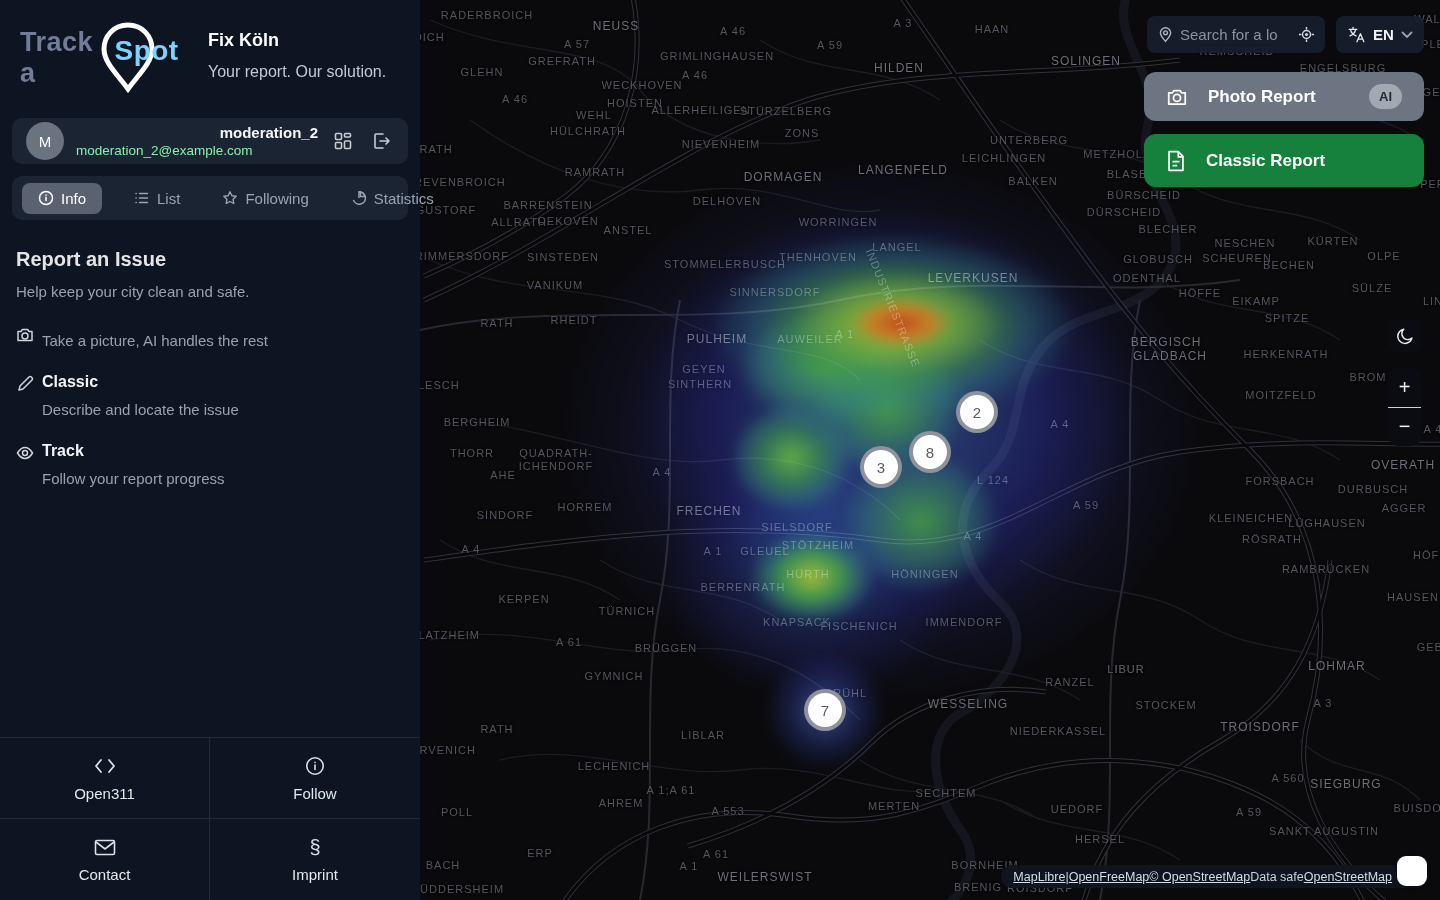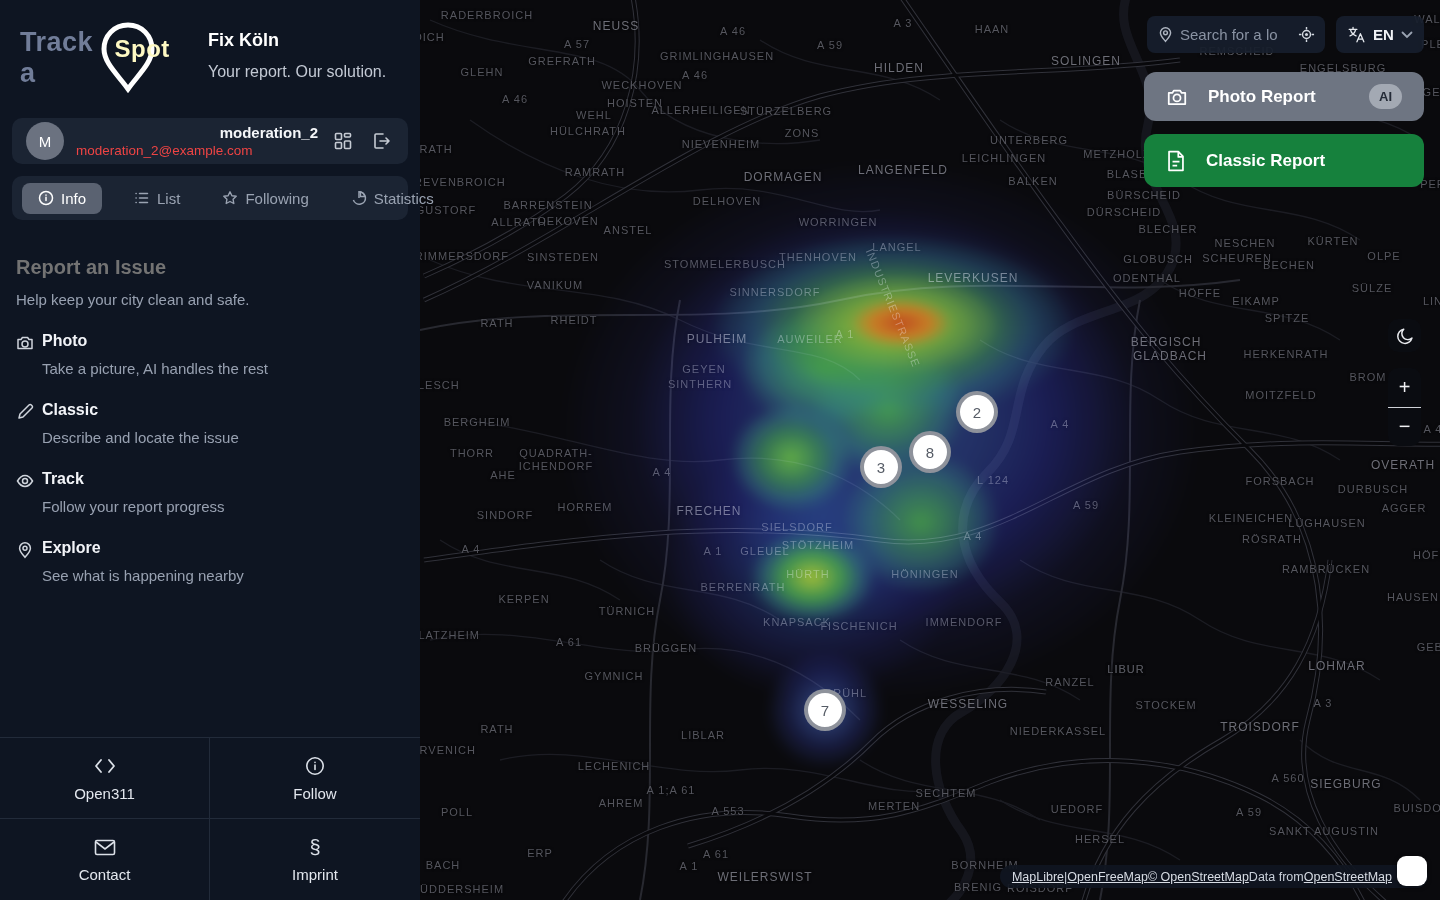--- a/index.html
+++ b/index.html
@@ -34,42 +34,42 @@
     font-size:15px; color:#565c66; }
 
   
   .sidebar { position:absolute; left:0; top:0; width:420px; height:900px; background:#0e1522;
     color:#f2f4f7; z-index:20; }
   .brandrow { display:flex; align-items:flex-start; padding:26px 20px 0 20px; }
   .logo { position:relative; display:flex; align-items:center; height:64px; width:182px; }
   .logo .mark { font-size:27px; font-weight:bold; color:#717d99; letter-spacing:.5px; }
   .logo .pinwrap { position:relative; margin-left:6px; width:120px; height:70px; }
   .logo .pinsvg { position:absolute; left:-8px; top:-4px; }
-  .logo .spot { position:absolute; left:10px; top:12px; font-size:24px; font-weight:bold; color:#fef9c3; letter-spacing:.5px; }
+  .logo .spot { position:absolute; left:10px; top:12px; font-size:28px; font-weight:bold; color:#7dd3fc; letter-spacing:.5px; }
   .titleblock { margin-left:6px; padding-top:4px; }
   .apptitle { font-size:18px; font-weight:bold; color:#fff; }
   .tagline { margin-top:12px; font-size:16px; color:#c3c9d4; }
 
   .usercard { margin:28px 12px 0 12px; background:#1b2433; border-radius:10px; height:46px;
     display:flex; align-items:center; padding:0 14px; }
   .avatar { width:38px; height:38px; border-radius:50%; background:#6b7280; color:#fff;
     display:flex; align-items:center; justify-content:center; font-size:15px; }
   .uinfo { margin-left:12px; flex:1; min-width:0; }
   .uname { font-size:15px; font-weight:bold; color:#f4f6f9;text-align:right; }
-  .uemail { font-size:13.5px; color:#ef4444; margin-top:2px; }
+  .uemail { font-size:13.5px; color:#86efac; margin-top:2px; }
   .ubtn { background:none; border:none; color:#c6cbd4; padding:4px; margin-left:12px; cursor:pointer; display:flex; }
 
   .tabbar { margin:12px 12px 0 12px; background:#1b2433; border-radius:10px; height:44px;
     display:flex; align-items:center; padding:0 10px; gap:22px; }
   .tab { display:flex; align-items:center; gap:7px; font-size:15px; color:#9aa3b2;
     background:none; border:none; cursor:pointer; padding:7px 10px; border-radius:8px; }
   .tab.active { background:#5a6271; color:#fff; padding:7px 16px; }
 
   .content { padding:28px 16px 0 16px; }
-  .rheading { font-size:20px; font-weight:bold; color:#737373;margin-top:8px; }
+  .rheading { font-size:20px; font-weight:bold; color:#e5e5e5; }
   .rsub { margin-top:12px; font-size:15px; color:#98a1b1; }
   .ritem { margin-top:24px; display:grid; grid-template-columns:26px 1fr; cursor:pointer; }
   .ritem .ric { color:#cfd4dc; padding-top:2px; }
   .rtitle { font-size:16px; font-weight:bold; color:#f2f4f8; }
   .rdesc { grid-column:2; margin-top:8px; font-size:15px; color:#98a1b1; }
 
   .footgrid { position:absolute; left:0; bottom:0; width:420px; display:grid;
     grid-template-columns:1fr 1fr; grid-template-rows:81px 81px; border-top:1px solid #222b3a; }
   .fcell { display:flex; flex-direction:column; align-items:center; justify-content:center; gap:8px;
     color:#e3e7ee; font-size:15px; cursor:pointer; border-right:1px solid #222b3a; border-bottom:1px solid #222b3a; }
@@ -416,21 +416,20 @@
 
       <div class="ritem">
         <span class="ric">
           <svg width="18" height="18" viewBox="0 0 18 18">
               <g fill="none" stroke="#cfd4dc" stroke-width="1.5">
             <path d="M2 5.5 h3 l1.4-2 h5.2 l1.4 2 h3 v9 H2 Z" stroke-linejoin="round"></path>
             <circle cx="9" cy="10" r="3"></circle>
               </g>
             </svg>
         </span>
-        <span class="rtitle">Photo</span>
         <span class="rdesc">Take a picture, AI handles the rest</span>
       </div>
 
       <div class="ritem">
         <span class="ric">
           <svg width="18" height="18" viewBox="0 0 18 18">
               <path d="M3 15 l1-4 L13 2 a1.6 1.6 0 0 1 2.3 0 l.7.7 a1.6 1.6 0 0 1 0 2.3 L7 14 Z" fill="none" stroke="#cfd4dc" stroke-width="1.5" stroke-linejoin="round"></path>
             </svg>
         </span>
         <span class="rtitle">Classic</span>
@@ -443,32 +442,20 @@
               <g fill="none" stroke="#cfd4dc" stroke-width="1.5">
             <path d="M1.5 9 C4 4.8 7 3.5 9 3.5 S14 4.8 16.5 9 C14 13.2 11 14.5 9 14.5 S4 13.2 1.5 9 Z"></path>
             <circle cx="9" cy="9" r="2.5"></circle>
               </g>
             </svg>
         </span>
         <span class="rtitle">Track</span>
         <span class="rdesc">Follow your report progress</span>
       </div>
 
-      <div class="ritem">
-        <span class="ric">
-          <svg width="18" height="18" viewBox="0 0 18 18">
-              <g fill="none" stroke="#cfd4dc" stroke-width="1.5">
-            <path d="M9 1.8 a5.4 5.4 0 0 1 5.4 5.4 c0 3.6 -3.6 6.6 -5.4 9 c-1.8 -2.4 -5.4 -5.4 -5.4 -9 A5.4 5.4 0 0 1 9 1.8 Z"></path>
-            <circle cx="9" cy="7.2" r="2"></circle>
-              </g>
-            </svg>
-        </span>
-        <span class="rtitle">Explore</span>
-        <span class="rdesc">See what is happening nearby</span>
-      </div>
     </div>
 
     <div class="footgrid">
       <div class="fcell">
         <span class="fic">
           <svg width="22" height="16" viewBox="0 0 22 16">
               <path d="M7 2 L2 8 L7 14 M15 2 L20 8 L15 14" fill="none" stroke="#dbe0e8" stroke-width="1.8" stroke-linecap="round" stroke-linejoin="round"></path>
             </svg>
         </span>
         <span>Open311</span>
@@ -564,18 +551,18 @@
     <button class="zin">+</button>
     <button class="zout">−</button>
   </div>
 
   <div class="attrib">
       <a>MapLibre</a>
       <span> | </span>
       <a>OpenFreeMap</a>
       <span> </span>
       <a>© OpenStreetMap</a>
-      <span> Data from </span>
+      <span> Data safe </span>
       <a>OpenStreetMap</a>
     </div>
   <button class="attrbtn"></button>
 
 </div>
 
 </body></html>

